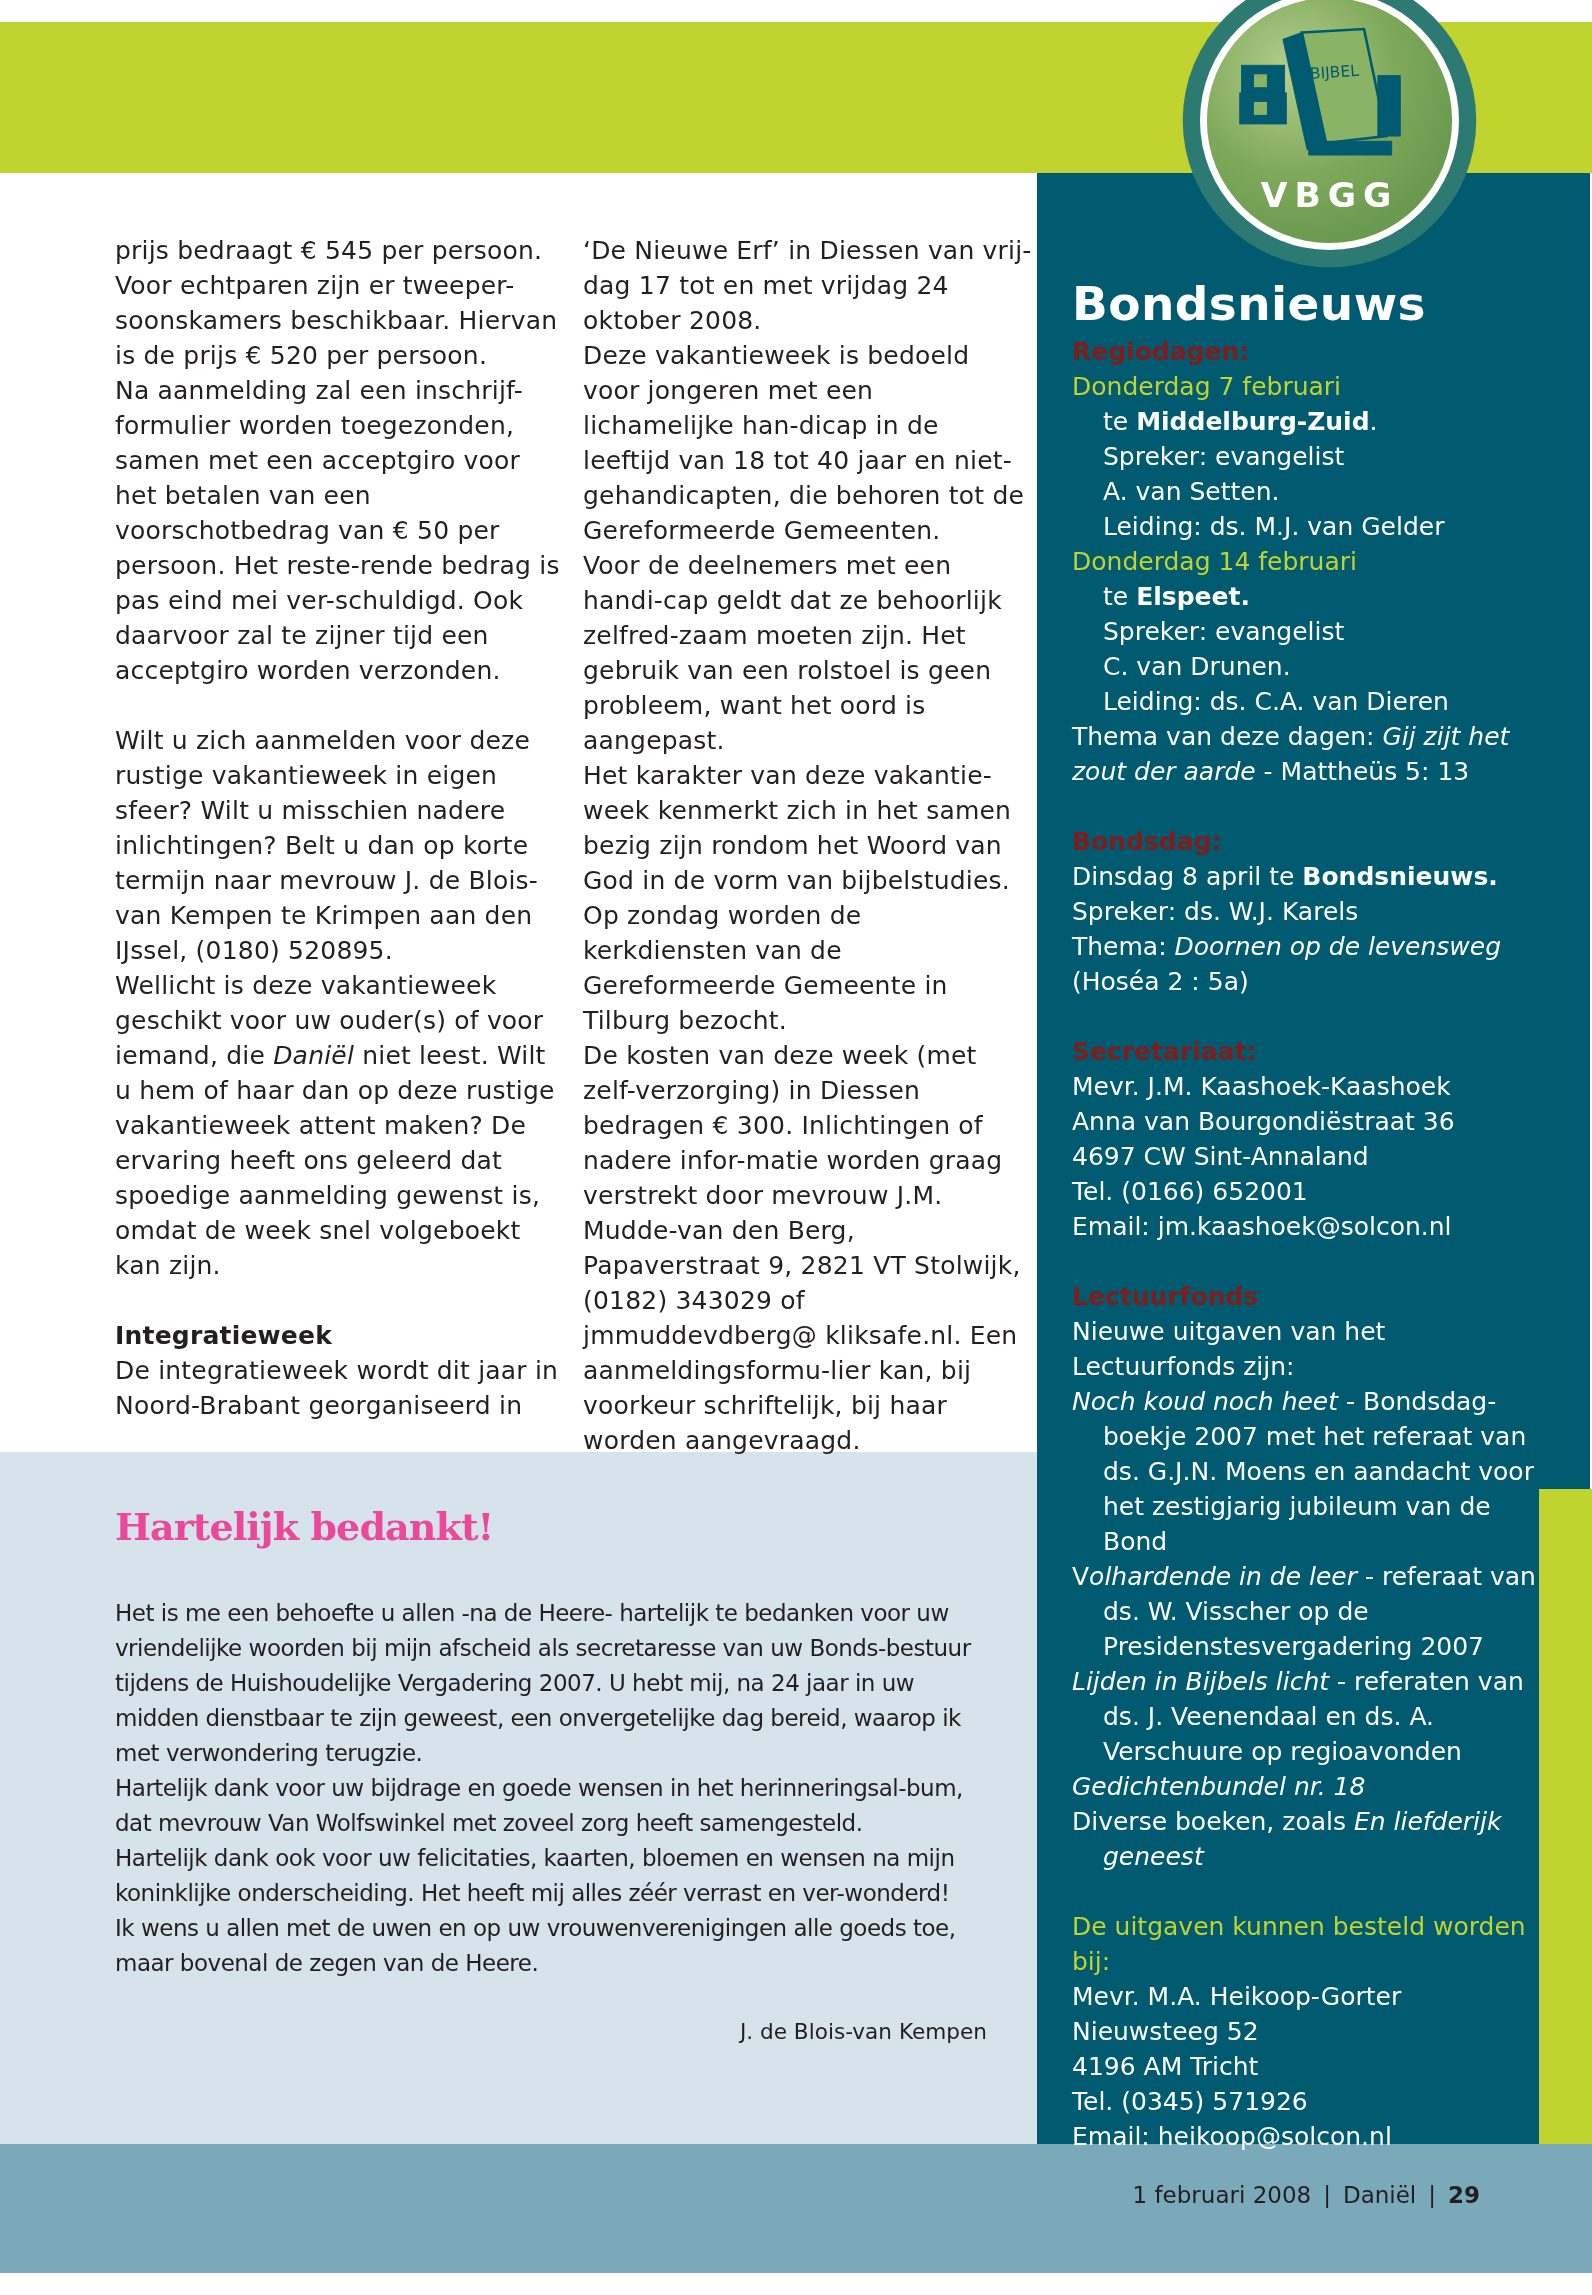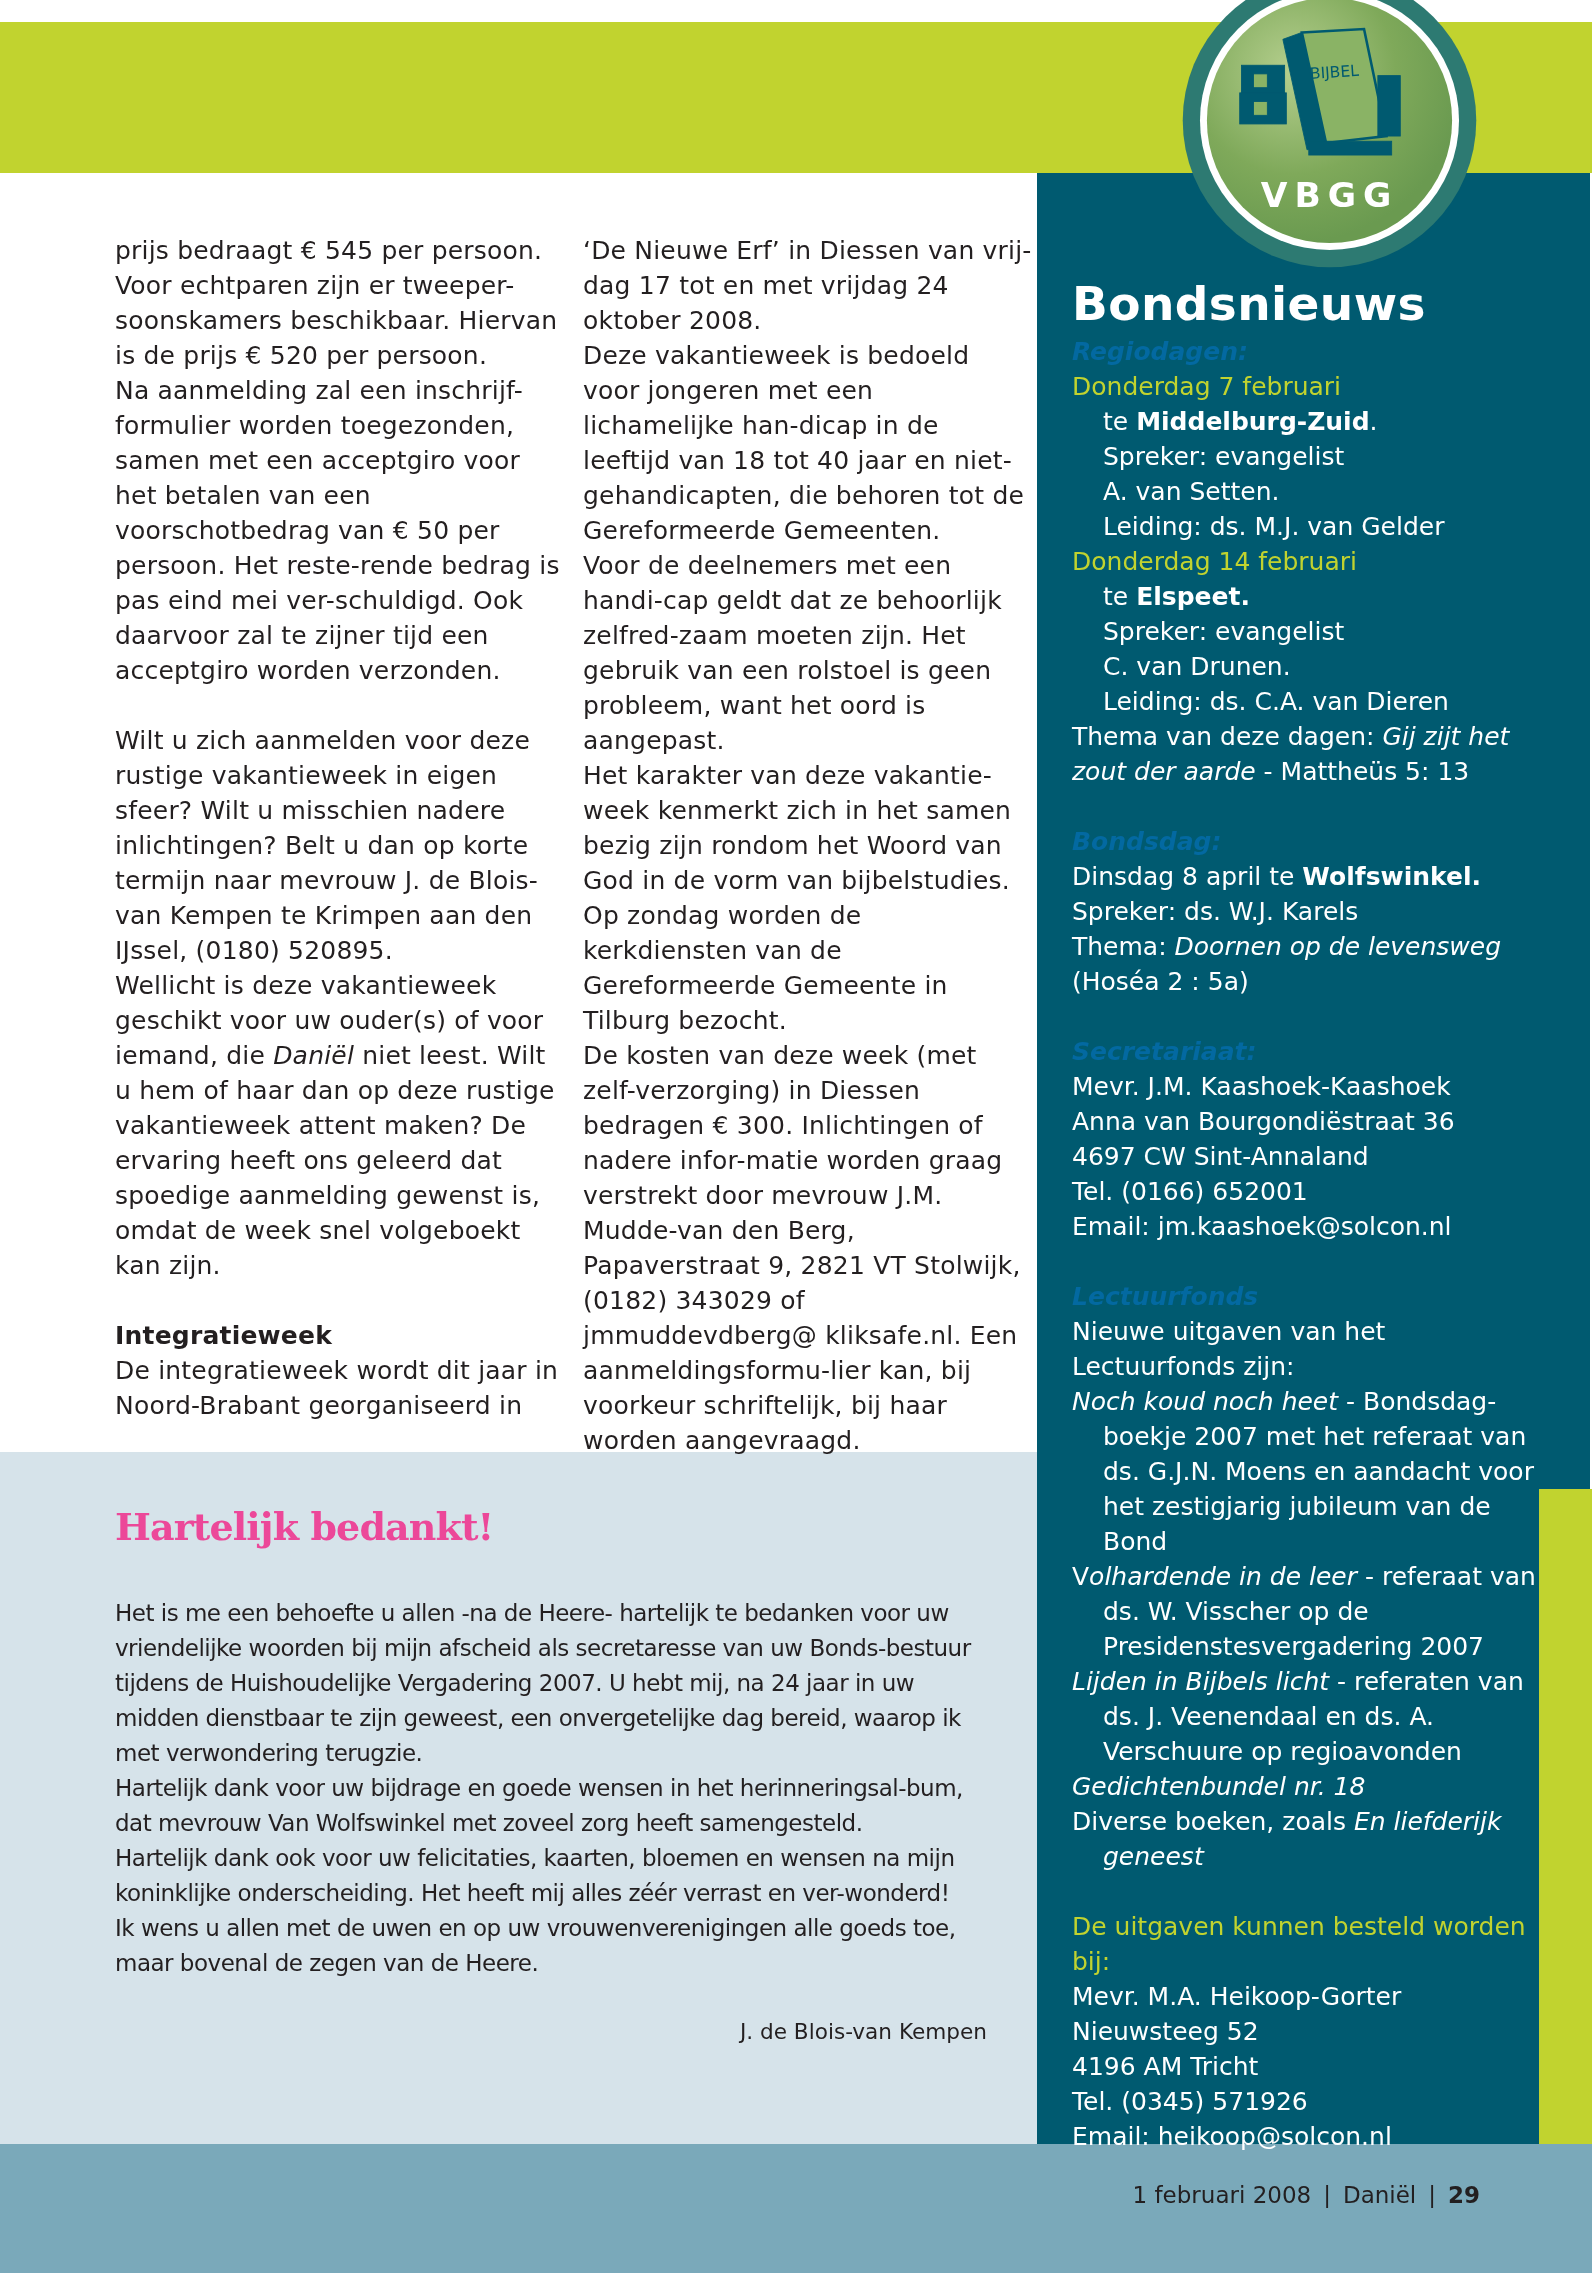--- a/index.html
+++ b/index.html
@@ -13,21 +13,21 @@
 
   .col { position:absolute; top:233px; font-size:25px; line-height:35px; color:#231f20; letter-spacing:0.2px; }
   .col p { margin:0; }
   .col .gap { height:35px; }
   .col-left { left:115px; width:449px; }
   .col-mid { left:583px; width:449px; }
   .col h4 { margin:0; font-size:25px; line-height:35px; font-weight:bold; }
 
   .side { position:absolute; left:1072px; top:278px; width:483px; font-size:25px; line-height:35px; color:#ffffff; }
   .side h1 { margin:0 0 4px 0; font-size:47px; line-height:52px; font-weight:bold; color:#ffffff; letter-spacing:0.4px; }
-  .side .lbl { color:#0369a1; font-weight:bold;font-style:italic; }
+  .side .lbl { color:#7f1d1d; font-weight:bold; }
   .side .lime { color:#c1d32f; }
   .side .ind { padding-left:31px; }
   .side .hang { padding-left:31px; text-indent:-31px; }
   .side .gap { height:35px; }
   .side p { margin:0; }
   .side b { font-weight:bold; }
 
   .thanks { position:absolute; left:115px; top:1503px; width:872px; }
   .thanks h2 { margin:0; font-family:"DejaVu Serif", serif; font-size:38px; line-height:48px; color:#ec4899; font-weight:bold; letter-spacing:-0.9px; }
   .thanks .body { margin-top:45px; font-size:23px; line-height:35px; color:#231f20; letter-spacing:-0.5px; }
@@ -103,21 +103,21 @@
   <p class="ind">A. van Setten.</p>
   <p class="ind">Leiding: ds. M.J. van Gelder</p>
   <p class="lime">Donderdag 14 februari</p>
   <p class="ind"><span>te </span><b>Elspeet.</b></p>
   <p class="ind">Spreker: evangelist</p>
   <p class="ind">C. van Drunen.</p>
   <p class="ind">Leiding: ds. C.A. van Dieren</p>
   <p><span>Thema van deze dagen: </span><i>Gij zijt het zout der aarde</i><span> - Mattheüs 5: 13</span></p>
   <div class="gap"></div>
   <p class="lbl">Bondsdag:</p>
-  <p><span>Dinsdag 8 april te </span><b>Wolfswinkel.</b></p>
+  <p><span>Dinsdag 8 april te </span><b>Bondsnieuws.</b></p>
   <p>Spreker: ds. W.J. Karels</p>
   <p><span>Thema: </span><i>Doornen op de levensweg</i></p>
   <p>(Hoséa 2 : 5a)</p>
   <div class="gap"></div>
   <p class="lbl">Secretariaat:</p>
   <p>Mevr. J.M. Kaashoek-Kaashoek</p>
   <p>Anna van Bourgondiëstraat 36</p>
   <p>4697 CW  Sint-Annaland</p>
   <p>Tel. (0166) 652001</p>
   <p>Email: jm.kaashoek@solcon.nl</p>

